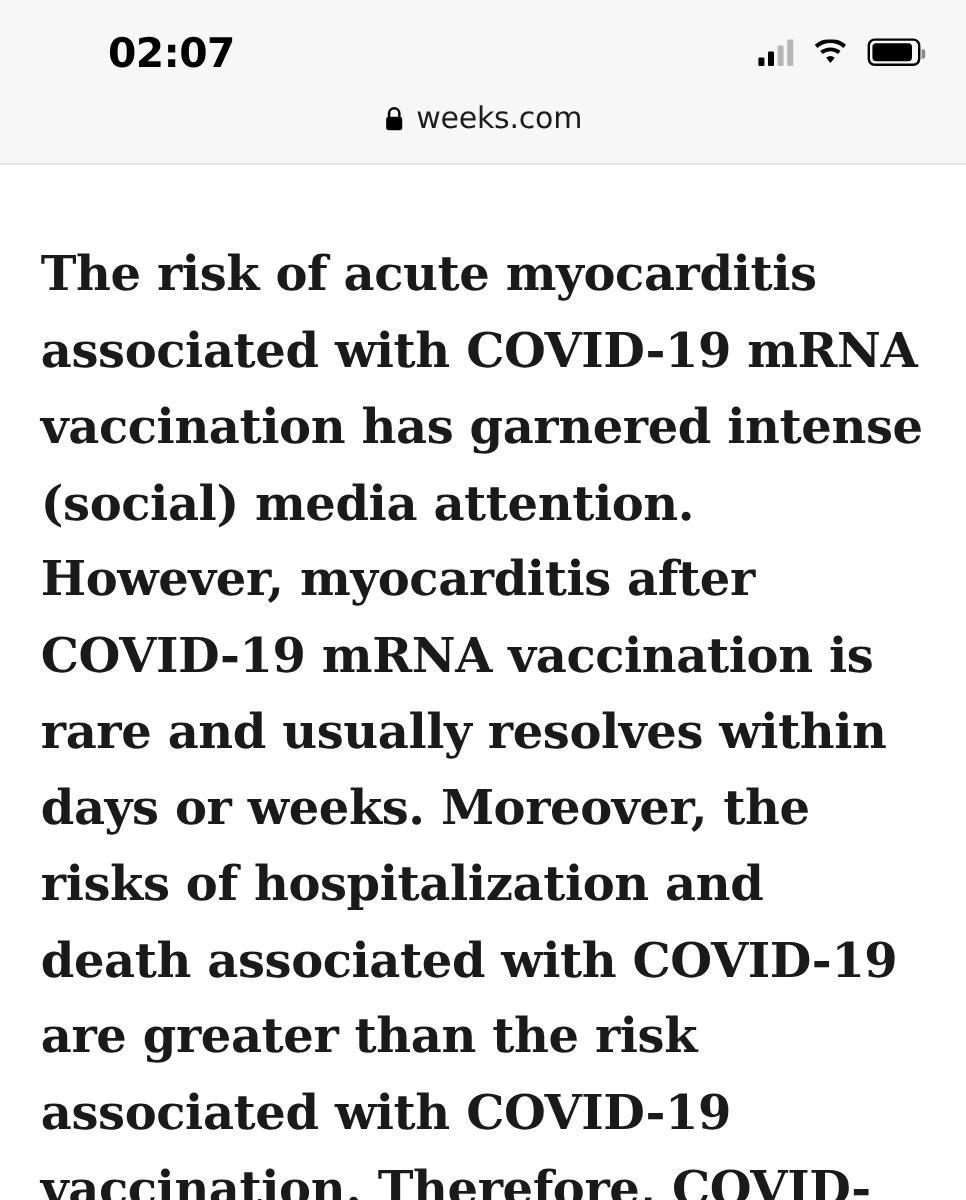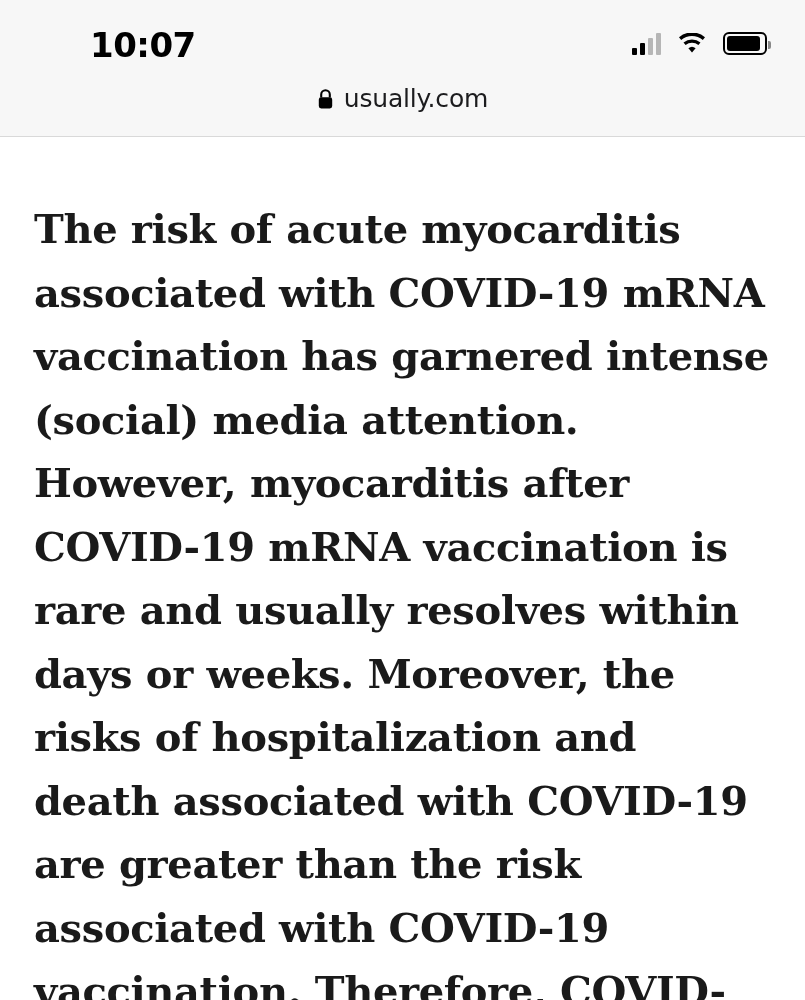--- a/index.html
+++ b/index.html
@@ -135,21 +135,21 @@
     height: 10px;
     background: #ffffff;
   }
 </style>
 </head>
 <body>
 
 <div class="chrome">
 
   <div class="status-bar">
-    <div class="status-time">10:07</div>
+    <div class="status-time">02:07</div>
 
     <div class="status-right">
       <div class="signal">
         <i></i>
           <i></i>
           <i></i>
           <i></i>
       </div>
 
       <svg class="wifi" viewBox="0 0 30 22">
@@ -162,21 +162,21 @@
         <div class="battery-fill" style="width:92%"></div>
       </div>
     </div>
   </div>
 
   <div class="url-row">
     <svg class="lock-icon" viewBox="0 0 17 22">
       <path d="M4.2 9.5V6.6a4.3 4.3 0 0 1 8.6 0v2.9" fill="none" stroke="#000" stroke-width="2.1"></path>
       <rect x="1.8" y="9.3" width="13.4" height="11.2" rx="2.4" fill="#000"></rect>
     </svg>
-    <span class="url-text">usually.com</span>
+    <span class="url-text">weeks.com</span>
   </div>
 
 </div>
 
 <div class="page">
   <p class="abstract">The risk of acute myocarditis associated with COVID-19 mRNA vaccination has garnered intense (social) media attention. However, myocarditis after COVID-19 mRNA vaccination is rare and usually resolves within days or weeks. Moreover, the risks of hospitalization and death associated with COVID-19 are greater than the risk associated with COVID-19 vaccination. Therefore, COVID-19 vaccination should be recommended in adolescents and adults.</p>
   <div class="tail-hint"></div>
 </div>
 
 </body></html>

